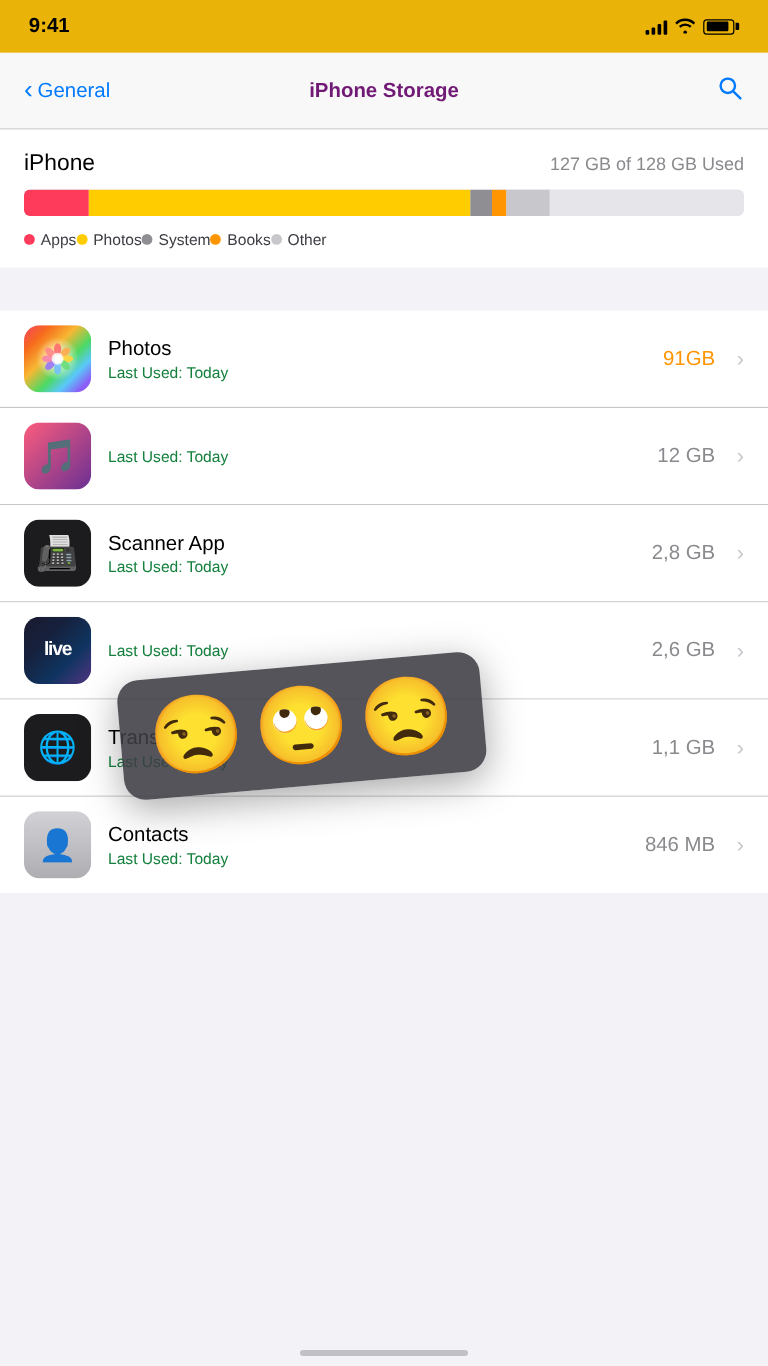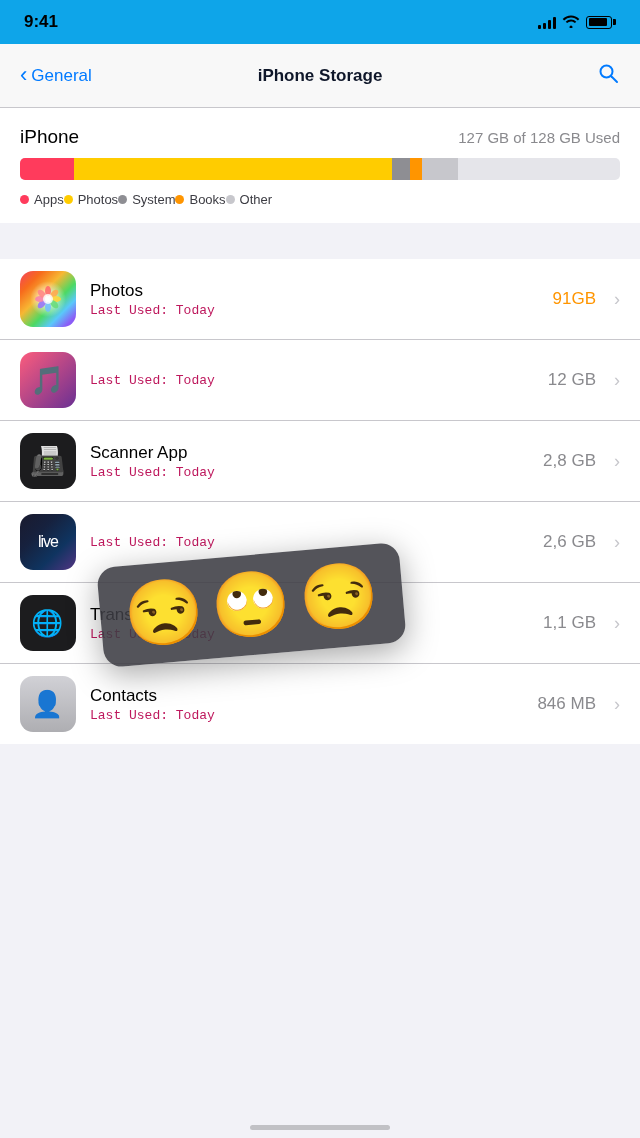--- a/index.html
+++ b/index.html
@@ -9,21 +9,21 @@
       width: 640px;
       min-height: 1138px;
       background: #f2f2f7;
       font-family: -apple-system, 'SF Pro Display', 'Helvetica Neue', Arial, sans-serif;
       overflow-x: hidden;
       position: relative;
     }
 
     
     .status-bar {
-      background: #0ea5e9;
+      background: #eab308;
       height: 44px;
       display: flex;
       align-items: center;
       justify-content: space-between;
       padding: 0 24px;
     }
     .status-time {
       font-size: 17px;
       font-weight: 600;
       color: #000;
@@ -95,21 +95,21 @@
       cursor: pointer;
     }
     .nav-back-chevron {
       font-size: 22px;
       line-height: 1;
       margin-top: -2px;
     }
     .nav-title {
       font-size: 17px;
       font-weight: 600;
-      color: #0f172a;
+      color: #701a75;
       position: absolute;
       left: 50%;
       transform: translateX(-50%);
     }
     .nav-search {
       color: #007aff;
       font-size: 22px;
       cursor: pointer;
     }
 
@@ -216,21 +216,21 @@
     }
     .app-icon-wallpapers {
       background: linear-gradient(135deg, #1a1a2e, #16213e, #0f3460, #533483);
       width: 100%;
       height: 100%;
       display: flex;
       align-items: center;
       justify-content: center;
       font-size: 24px;
       color: #fff;
-      font-weight: 400;
+      font-weight: 700;
     }
     .app-icon-translate {
       background: #1c1c1e;
       width: 100%;
       height: 100%;
       display: flex;
       align-items: center;
       justify-content: center;
       font-size: 26px;
     }
@@ -247,22 +247,21 @@
       flex: 1;
     }
     .app-name {
       font-size: 17px;
       font-weight: 400;
       color: #000;
       margin-bottom: 2px;
     }
     .app-last-used {
       font-size: 13px;
-      color: #be185d;
-      font-family: Liberation Mono, monospace;
+      color: #15803d;
     }
     .app-size-wrap {
       display: flex;
       align-items: center;
       gap: 18px;
     }
     .app-size {
       font-size: 17px;
       color: #8a8a8e;
     }

